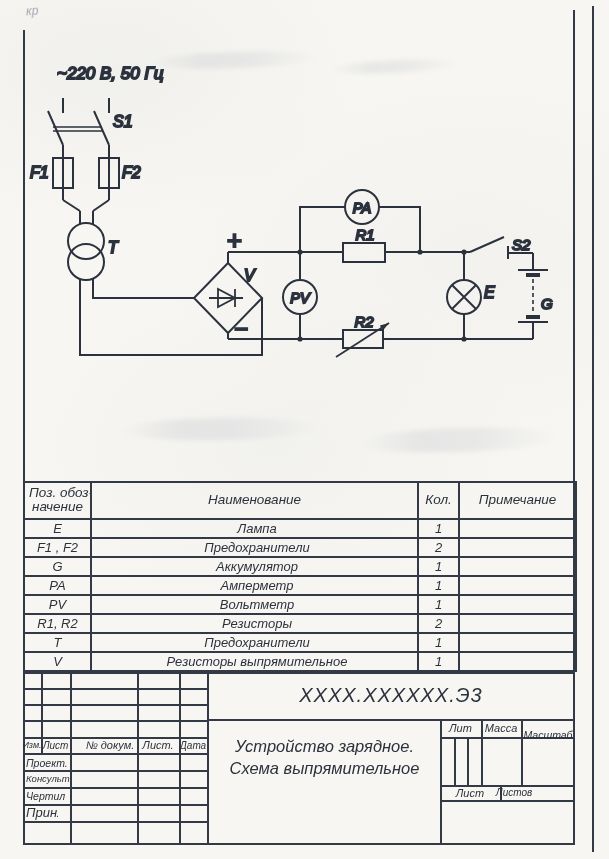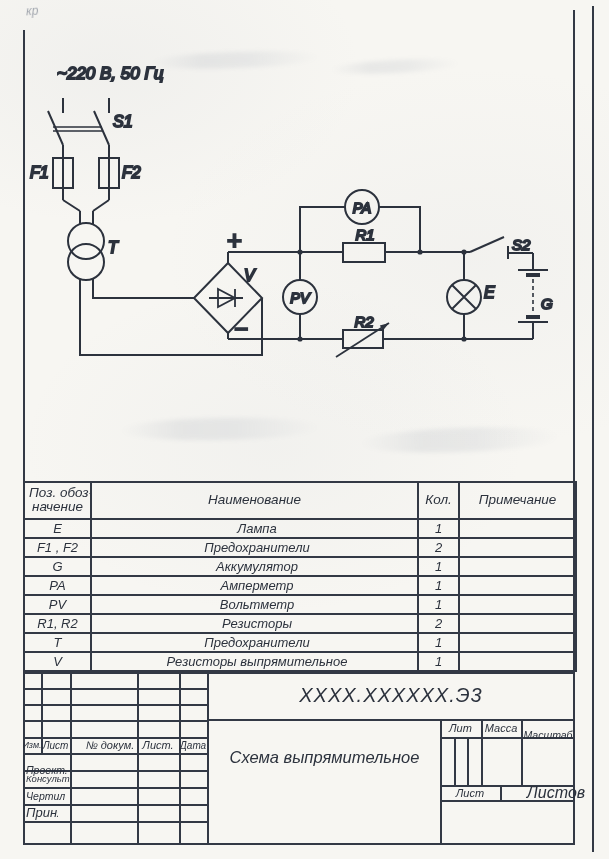--- a/index.html
+++ b/index.html
@@ -272,34 +272,35 @@
     <div class="ink" style="left:417px;top:128px;width:135px;height:2px;"></div>
     <div class="ink" style="left:458px;top:47px;width:1.5px;height:68px;"></div>
     <div class="ink" style="left:498px;top:47px;width:1.5px;height:68px;"></div>
     <div class="ink" style="left:431px;top:65px;width:1.5px;height:50px;"></div>
     <div class="ink" style="left:444px;top:65px;width:1.5px;height:50px;"></div>
     <div class="ink" style="left:477px;top:113px;width:1.5px;height:17px;"></div>
 
     <div class="cell" id="docnum" style="left:184px;top:0;width:368px;height:47px;">XXXX.XXXXXX.Э3</div>
 
     <div class="cell" id="tbtitle" style="left:186px;top:50px;width:231px;height:70px;">
+      <span>Устройство зарядное.</span>
       <span>Схема выпрямительное</span>
     </div>
 
     <div class="cell" style="left:0;top:65px;width:18px;height:16px;font-size:9px;">Изм.</div>
     <div class="cell" style="left:18px;top:65px;width:29px;height:16px;font-size:10px;">Лист</div>
     <div class="cell" style="left:47px;top:65px;width:80px;height:16px;font-size:11px;">№ докум.</div>
     <div class="cell" style="left:114px;top:65px;width:42px;height:16px;font-size:11px;">Лист.</div>
     <div class="cell" style="left:156px;top:65px;width:28px;height:16px;font-size:10px;">Дата</div>
 
-    <div class="cell left" style="left:3px;top:81px;width:44px;height:34px;font-size:10.5px;">Проект.</div>
+    <div class="cell left" style="left:3px;top:81px;width:44px;height:19px;font-size:10.5px;">Проект.</div>
     <div class="cell left" style="left:3px;top:98px;width:44px;height:17px;font-size:9.5px;">Консульт.</div>
     <div class="cell left" style="left:3px;top:115px;width:44px;height:17px;font-size:10.5px;">Чертил</div>
     <div class="cell left" style="left:3px;top:132px;width:32px;height:17px;font-size:13px;">Принял</div>
 
     <div class="cell" style="left:417px;top:47px;width:41px;height:18px;font-size:11px;">Лит</div>
     <div class="cell" style="left:458px;top:47px;width:40px;height:18px;font-size:11px;">Масса</div>
     <div class="cell" style="left:498px;top:47px;width:54px;height:32px;font-size:10.5px;">Масштаб</div>
     <div class="cell" style="left:417px;top:113px;width:60px;height:15px;font-size:11px;">Лист</div>
-    <div class="cell" style="left:502px;top:113px;width:62px;height:15px;font-size:16px;">Листов</div>
+    <div class="cell" style="left:460px;top:113px;width:62px;height:15px;font-size:10px;">Листов</div>
   </div>
 
 </div>
 
 </body></html>

